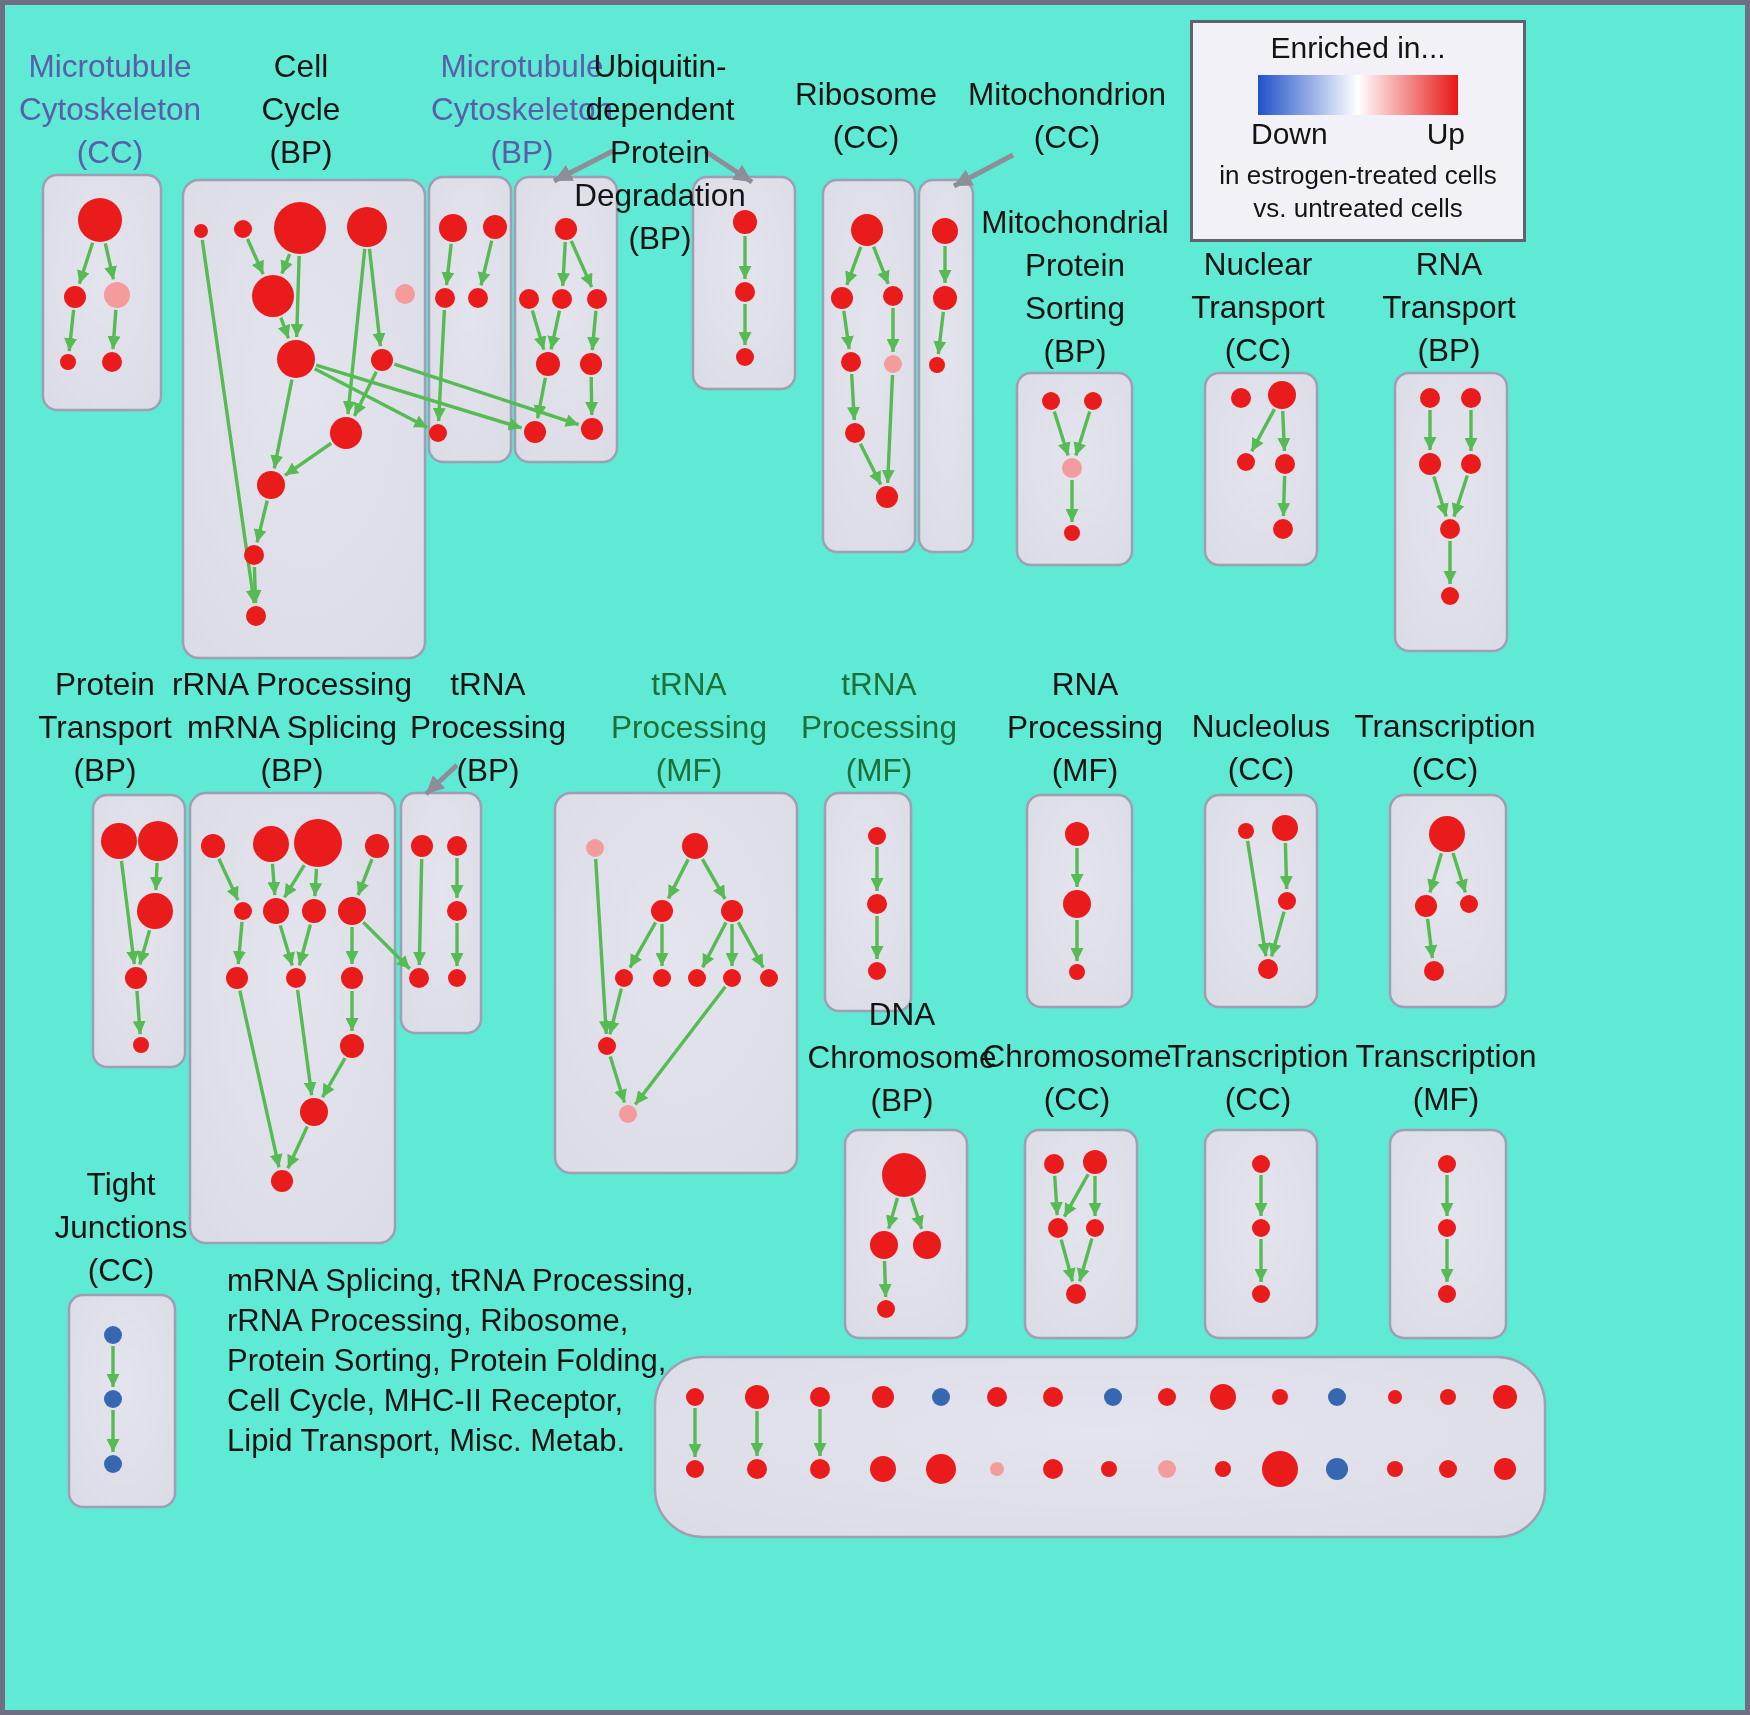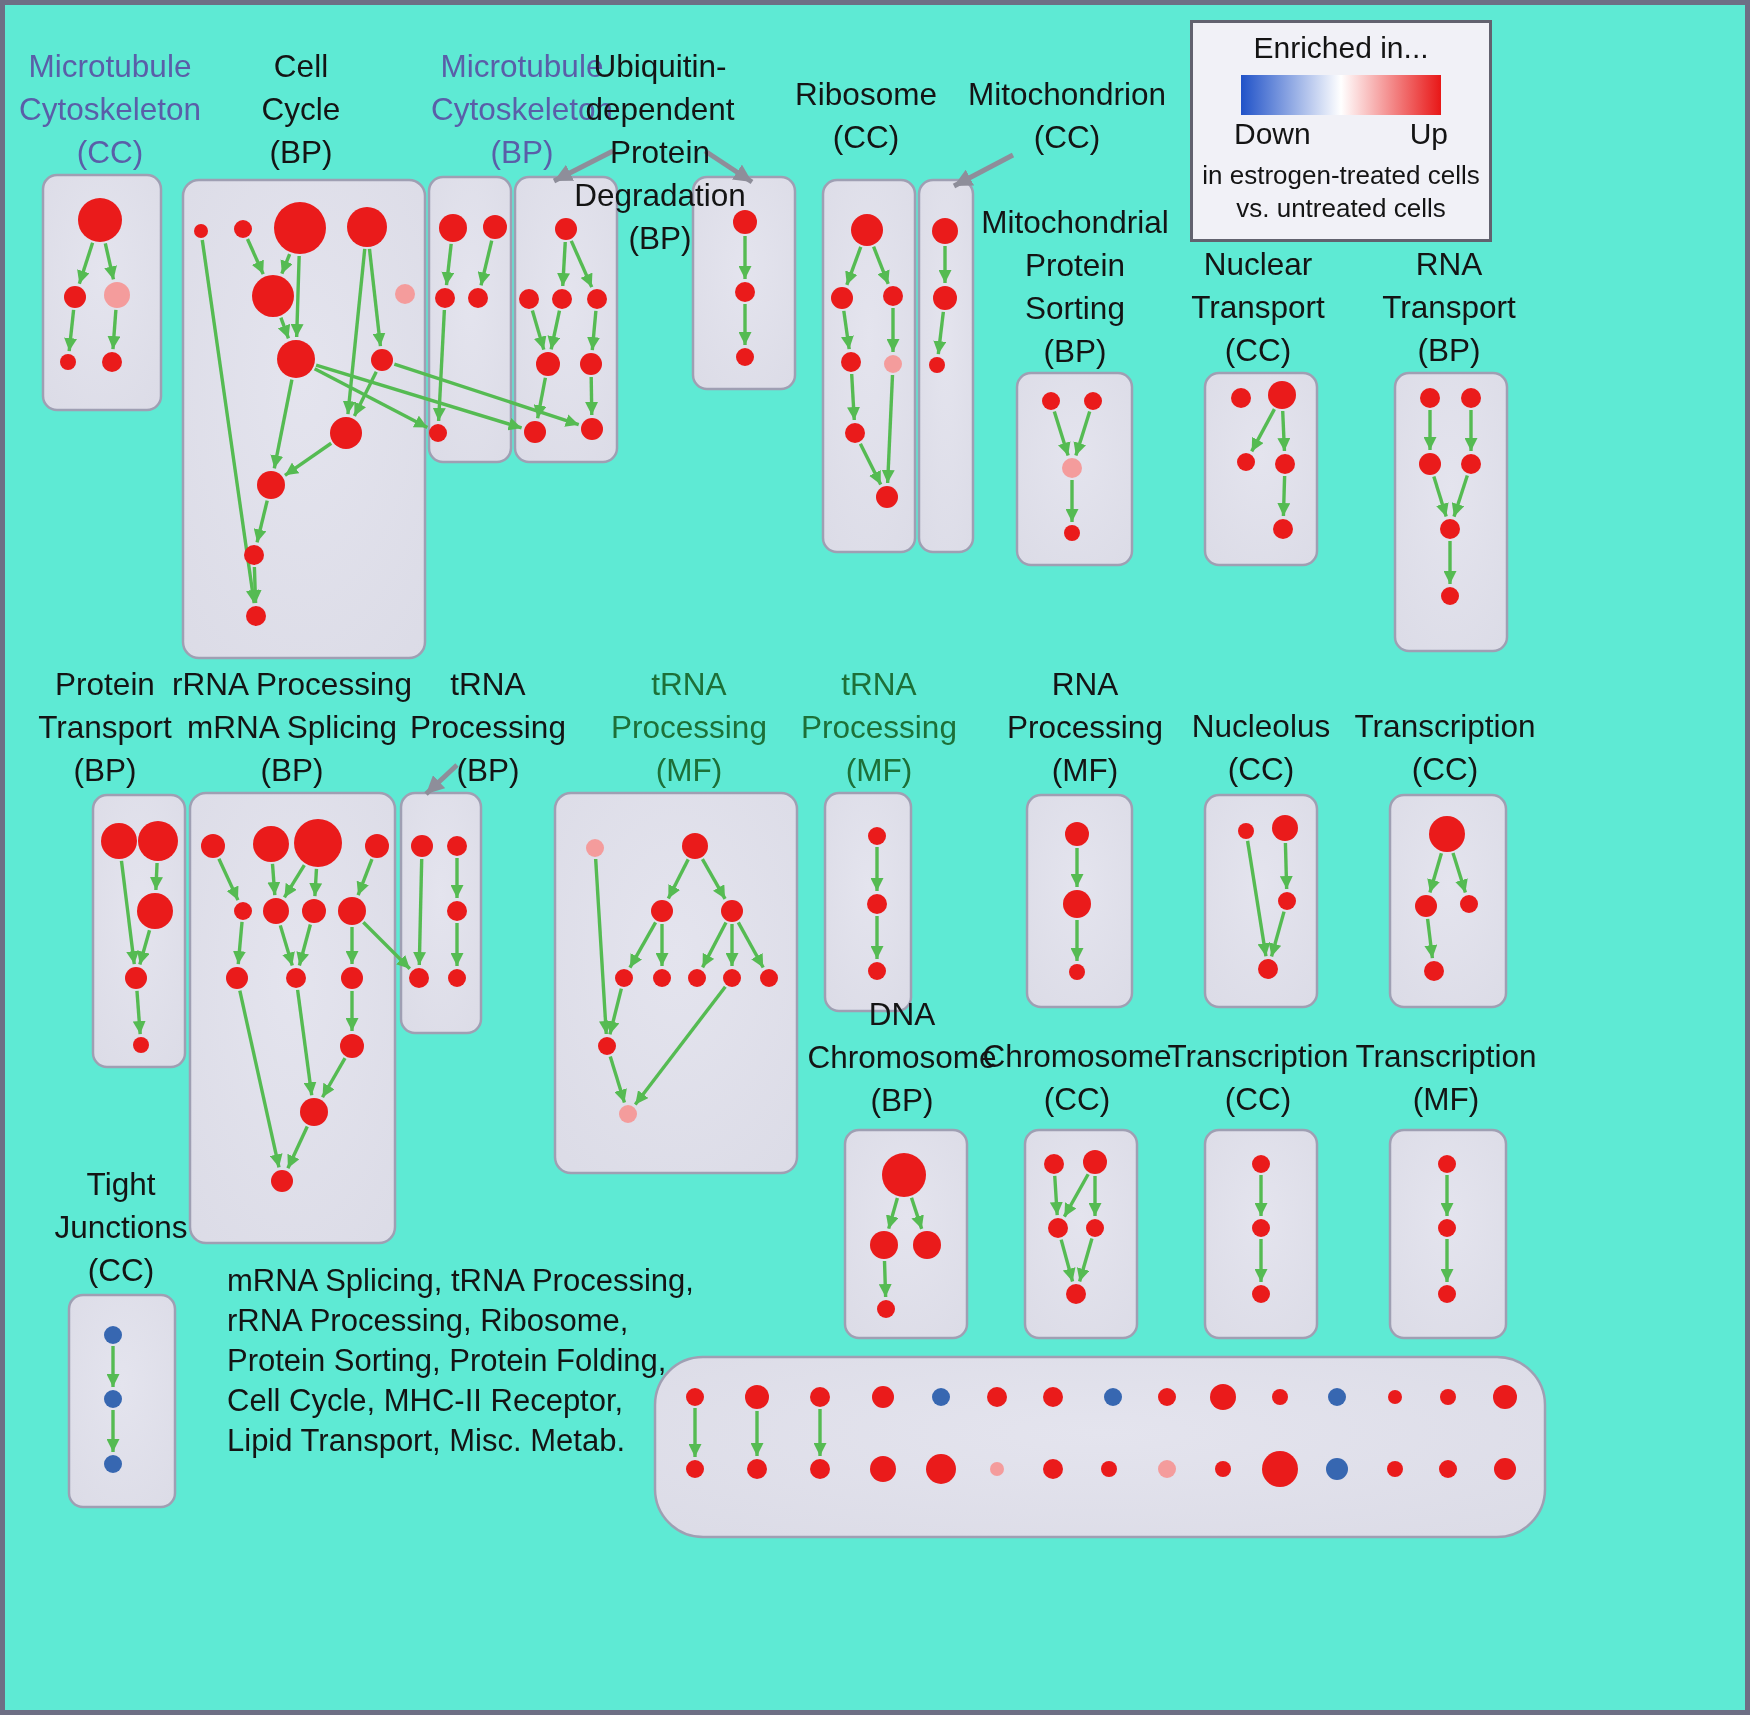--- a/index.html
+++ b/index.html
@@ -467,21 +467,21 @@
     </div>
 
   <div class="misc-text" id="misc-text" style="left: 222px; top: 1256px;">
       <div>mRNA Splicing, tRNA Processing,</div>
       <div>rRNA Processing, Ribosome,</div>
       <div>Protein Sorting, Protein Folding,</div>
       <div>Cell Cycle, MHC-II Receptor,</div>
       <div>Lipid Transport, Misc. Metab.</div>
     </div>
 
-  <div class="legend" id="legend" style="left: 1185px; top: 15px; width: 302px; height: 222px;">
+  <div class="legend" id="legend" style="left: 1185px; top: 15px; width: 336px; height: 222px;">
     <div class="legend-title">Enriched in...</div>
     <div class="legend-bar" id="legend-bar" style="background: linear-gradient(90deg, rgb(32, 82, 200) 0%, rgb(255, 255, 255) 50%, rgb(232, 23, 23) 100%);"></div>
     <div class="legend-row">
       <span>Down</span>
       <span>Up</span>
     </div>
     <div class="legend-sub first">in estrogen-treated cells</div>
     <div class="legend-sub">vs. untreated cells</div>
   </div>
 

